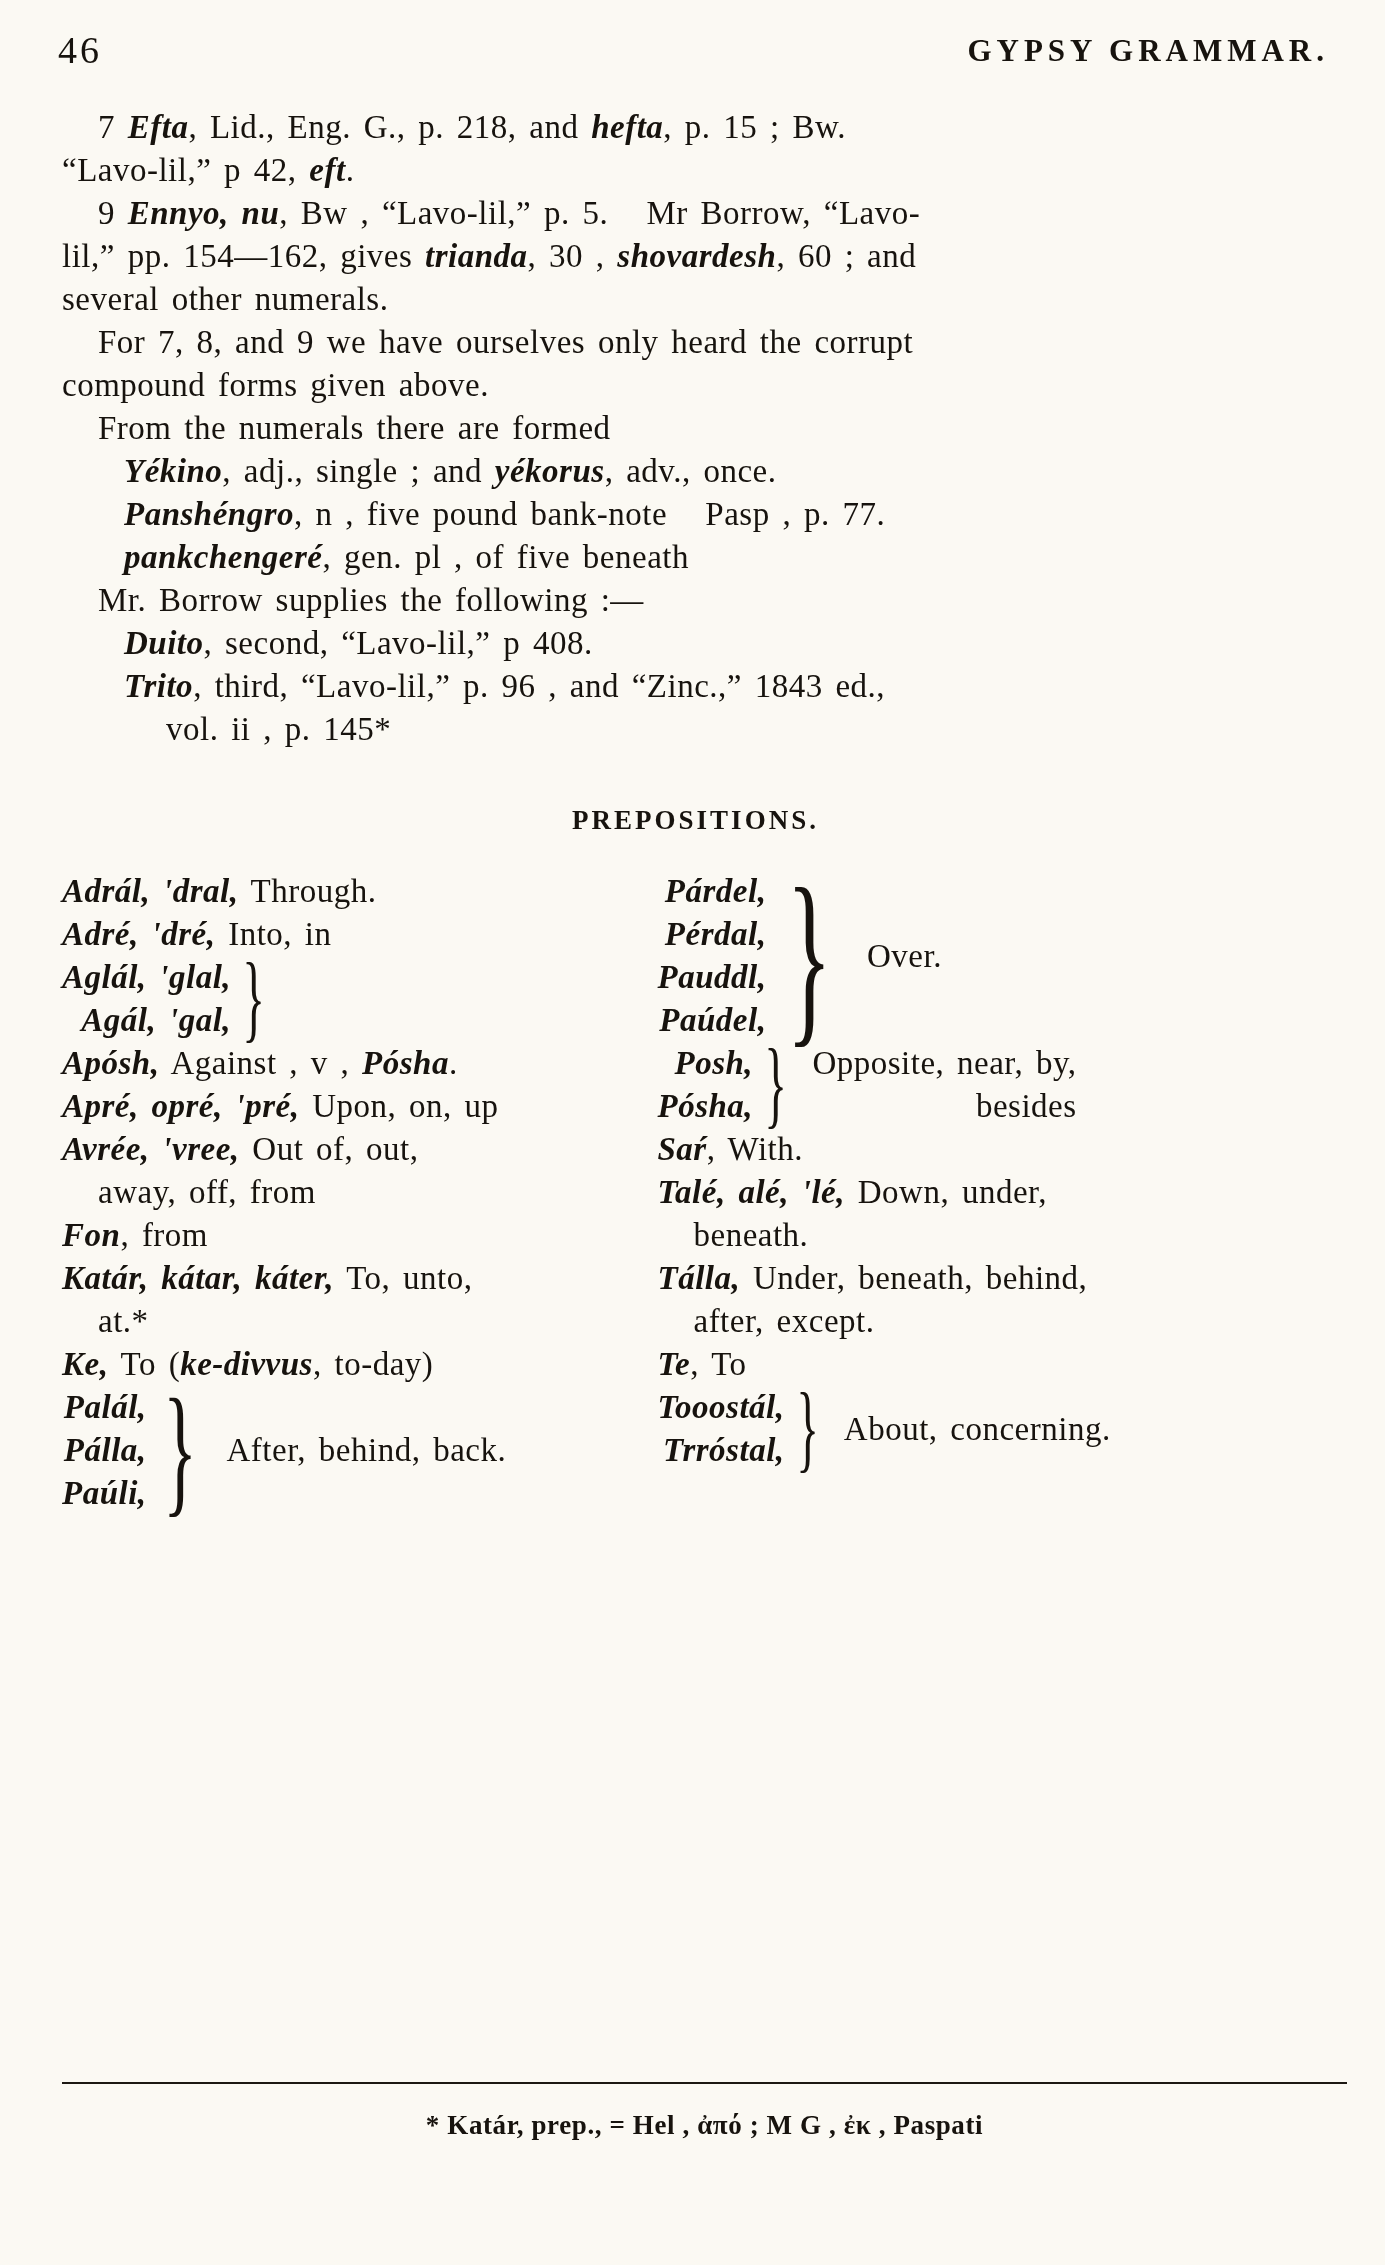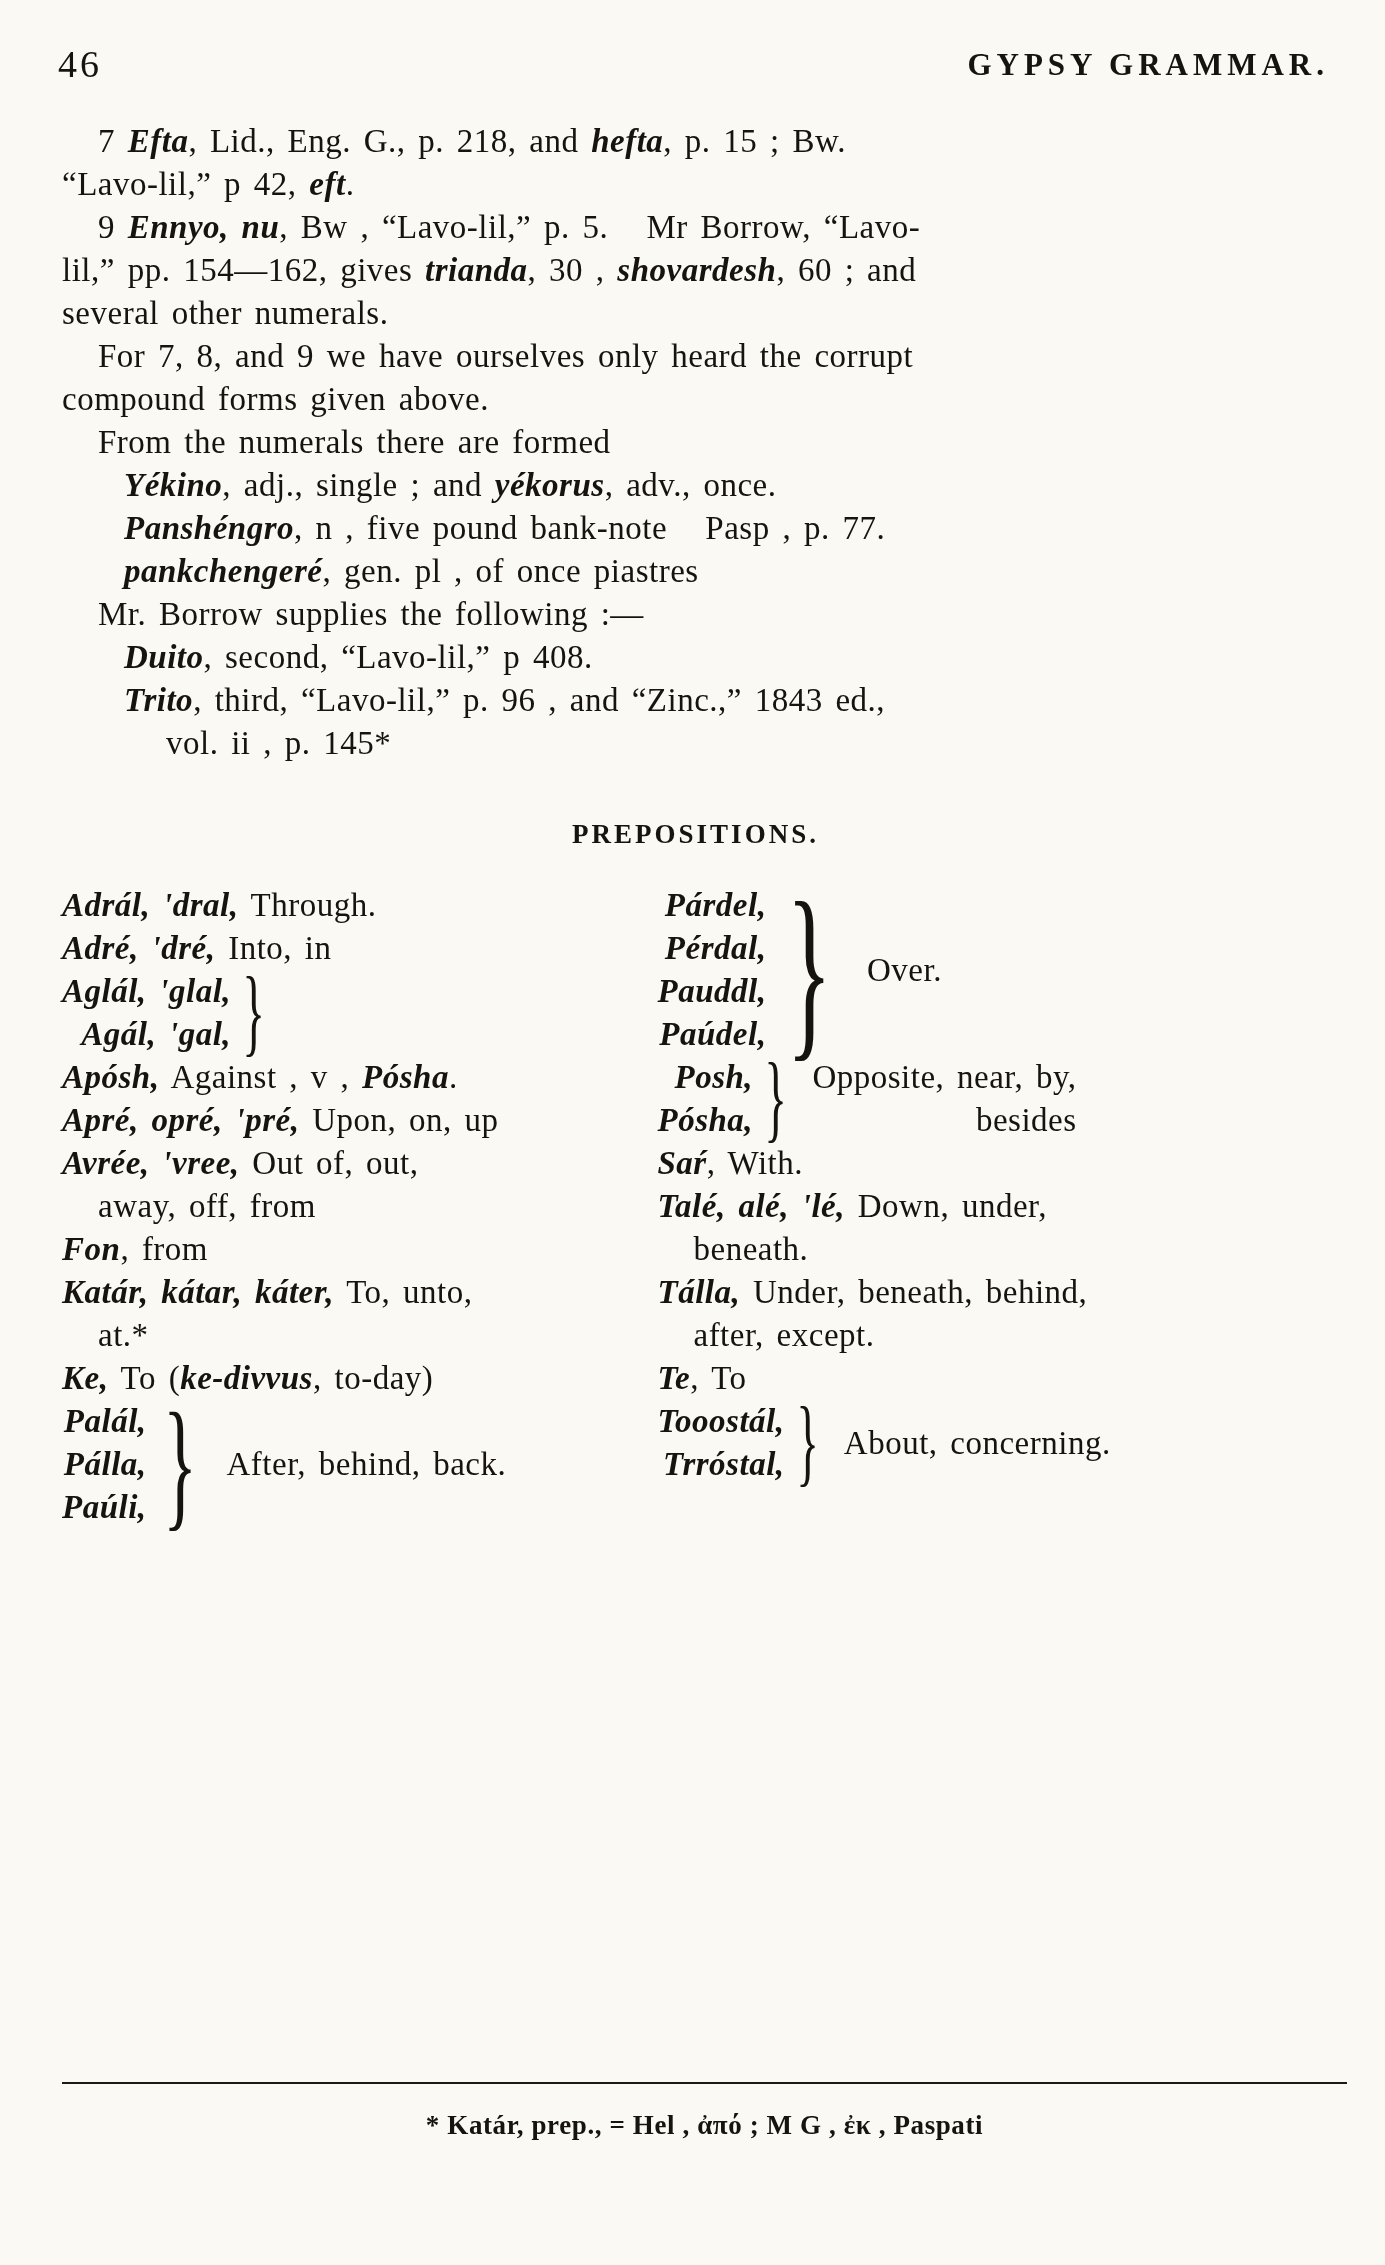--- a/index.html
+++ b/index.html
@@ -4,21 +4,21 @@
 <style>
   * { box-sizing: border-box; }
   html, body { margin: 0; padding: 0; }
   body {
     width: 1385px; height: 2265px; position: relative;
     background: #fbf9f3;
     color: #17130e;
     font-family: "Liberation Serif", "DejaVu Serif", serif;
     overflow: hidden;
   }
-  .page { padding: 38px 56px 0 62px; position: relative; height: 100%; }
+  .page { padding: 24px 56px 0 62px; position: relative; height: 100%; }
 
   .page-header { position: relative; height: 58px; margin-bottom: 24px; }
   .pageno { position: absolute; left: -4px; top: 4px; font-size: 38px; letter-spacing: 3px; }
   .running-title { display: block; text-align: right; font-size: 31px; letter-spacing: 5px; padding-top: 9px; font-weight: 700; }
 
   .line { font-size: 33px; line-height: 43px; white-space: pre; letter-spacing: 0.5px; word-spacing: 4px; }
   .s-r { }
   .s-i { font-style: italic; font-weight: 700; }
   .ind0 { padding-left: 0; }
   .ind1 { padding-left: 36px; }
@@ -70,21 +70,21 @@
       <div class="para">
         <div class="line ind1"><span class="s-r">For 7, 8, and 9 we have ourselves only heard the corrupt</span></div>
         <div class="line ind0"><span class="s-r">compound forms given above.</span></div>
       </div>
       <div class="para">
         <div class="line ind1"><span class="s-r">From the numerals there are formed</span></div>
       </div>
       <div class="para">
         <div class="line ind2"><span class="s-i">Yékino</span><span class="s-r">, adj., single ; and </span><span class="s-i">yékorus</span><span class="s-r">, adv., once.</span></div>
         <div class="line ind2"><span class="s-i">Panshéngro</span><span class="s-r">, n , five pound bank-note   Pasp , p. 77.</span></div>
-        <div class="line ind2"><span class="s-i">pankchengeré</span><span class="s-r">, gen. pl , of once piastres</span></div>
+        <div class="line ind2"><span class="s-i">pankchengeré</span><span class="s-r">, gen. pl , of five beneath</span></div>
       </div>
       <div class="para">
         <div class="line ind1"><span class="s-r">Mr. Borrow supplies the following :—</span></div>
       </div>
       <div class="para">
         <div class="line ind2"><span class="s-i">Duito</span><span class="s-r">, second, “Lavo-lil,” p 408.</span></div>
         <div class="line ind2"><span class="s-i">Trito</span><span class="s-r">, third, “Lavo-lil,” p. 96 , and “Zinc.,” 1843 ed.,</span></div>
         <div class="line ind3"><span class="s-r">vol. ii , p. 145*</span></div>
       </div>
     </section>

